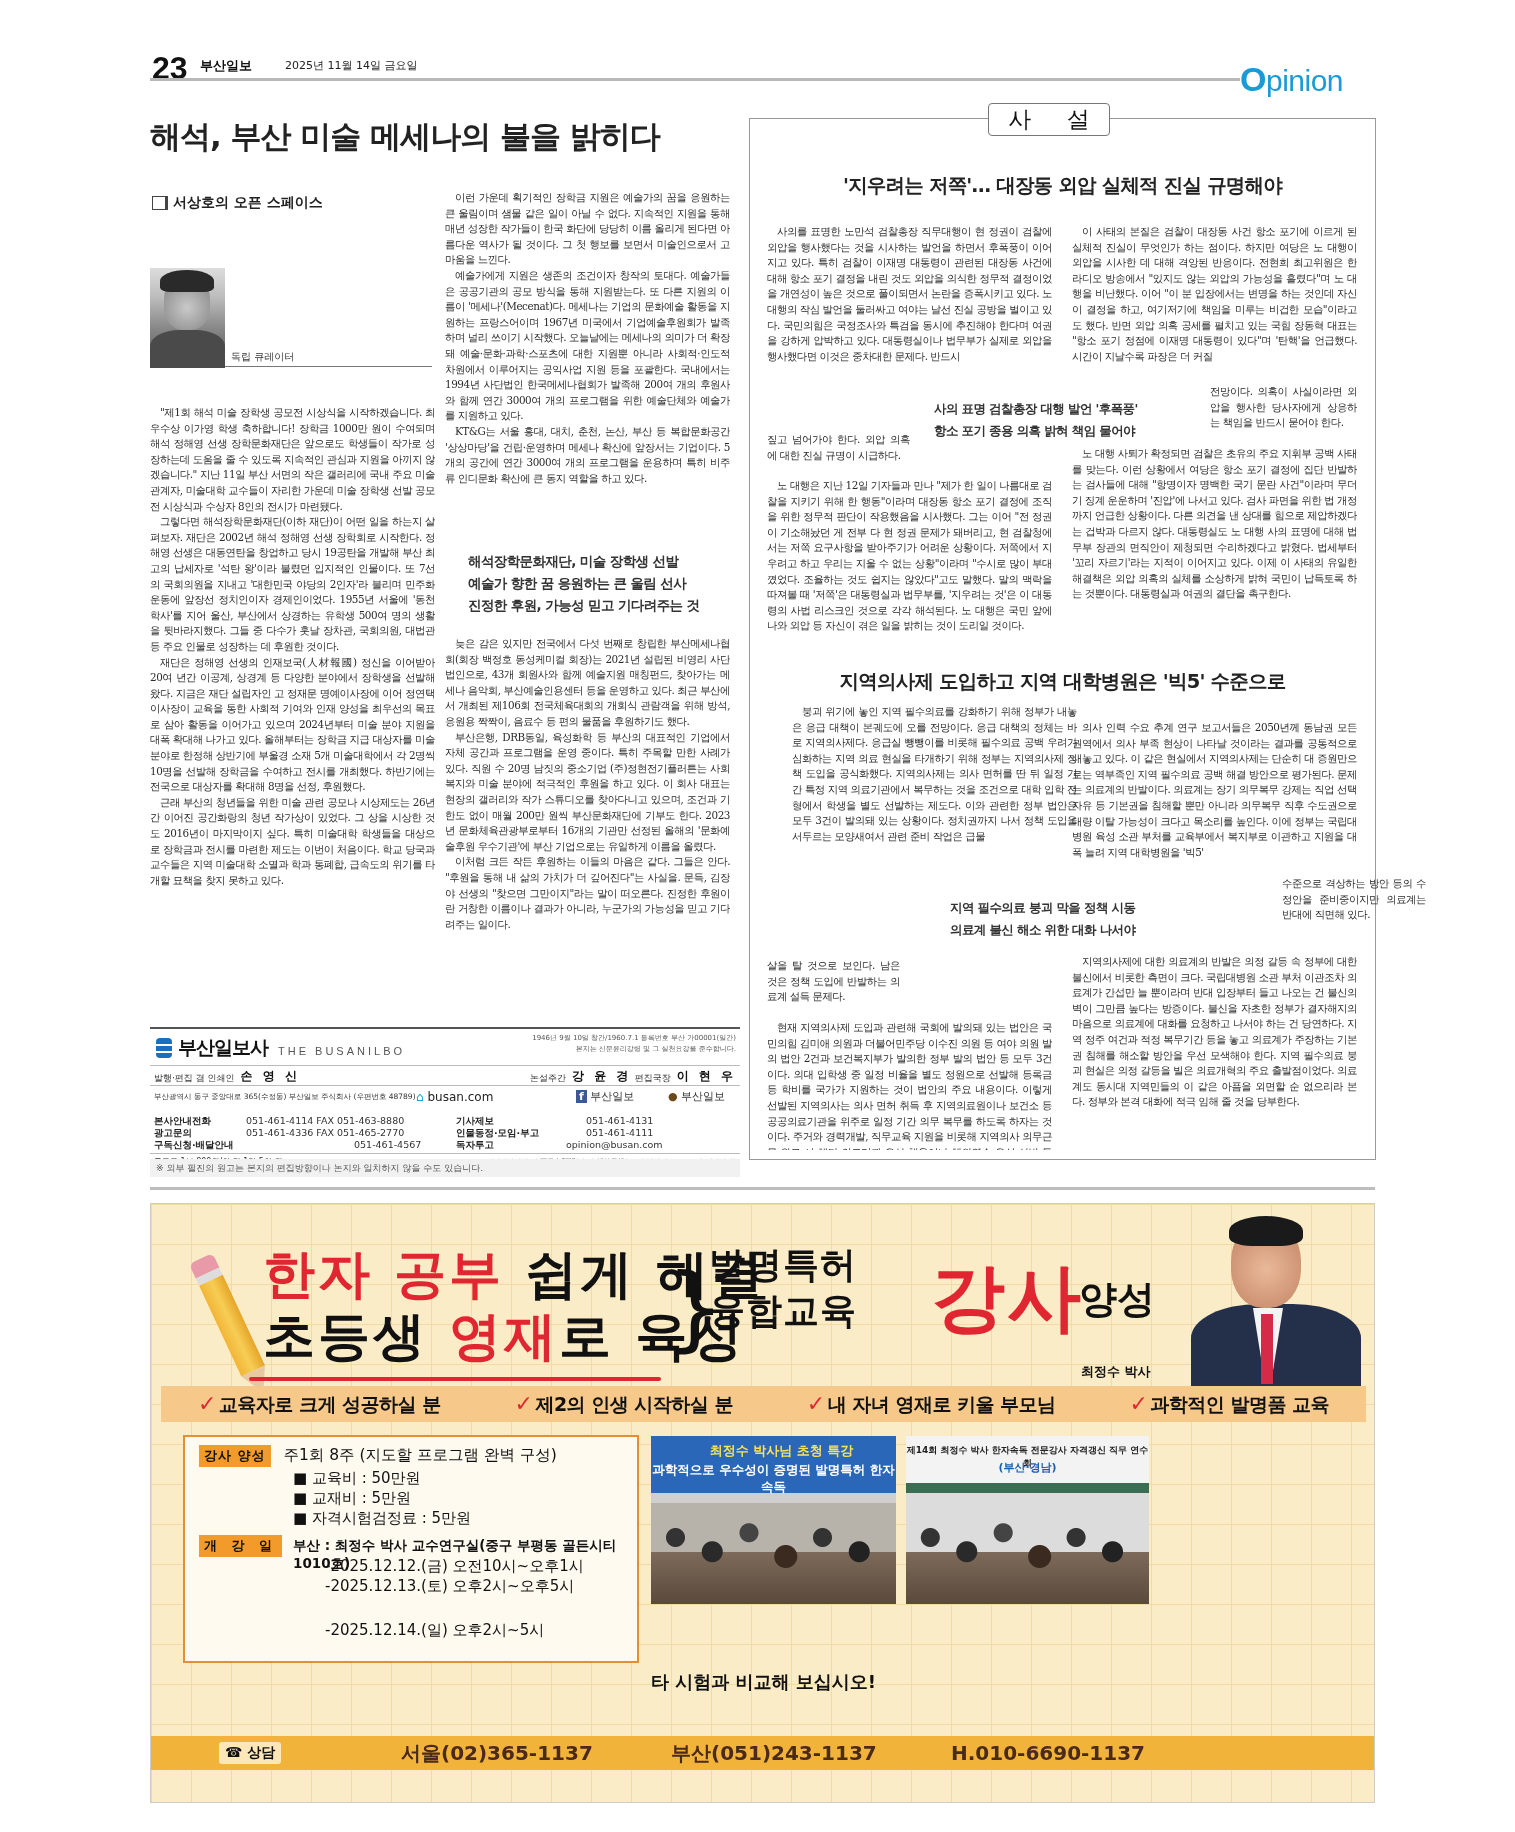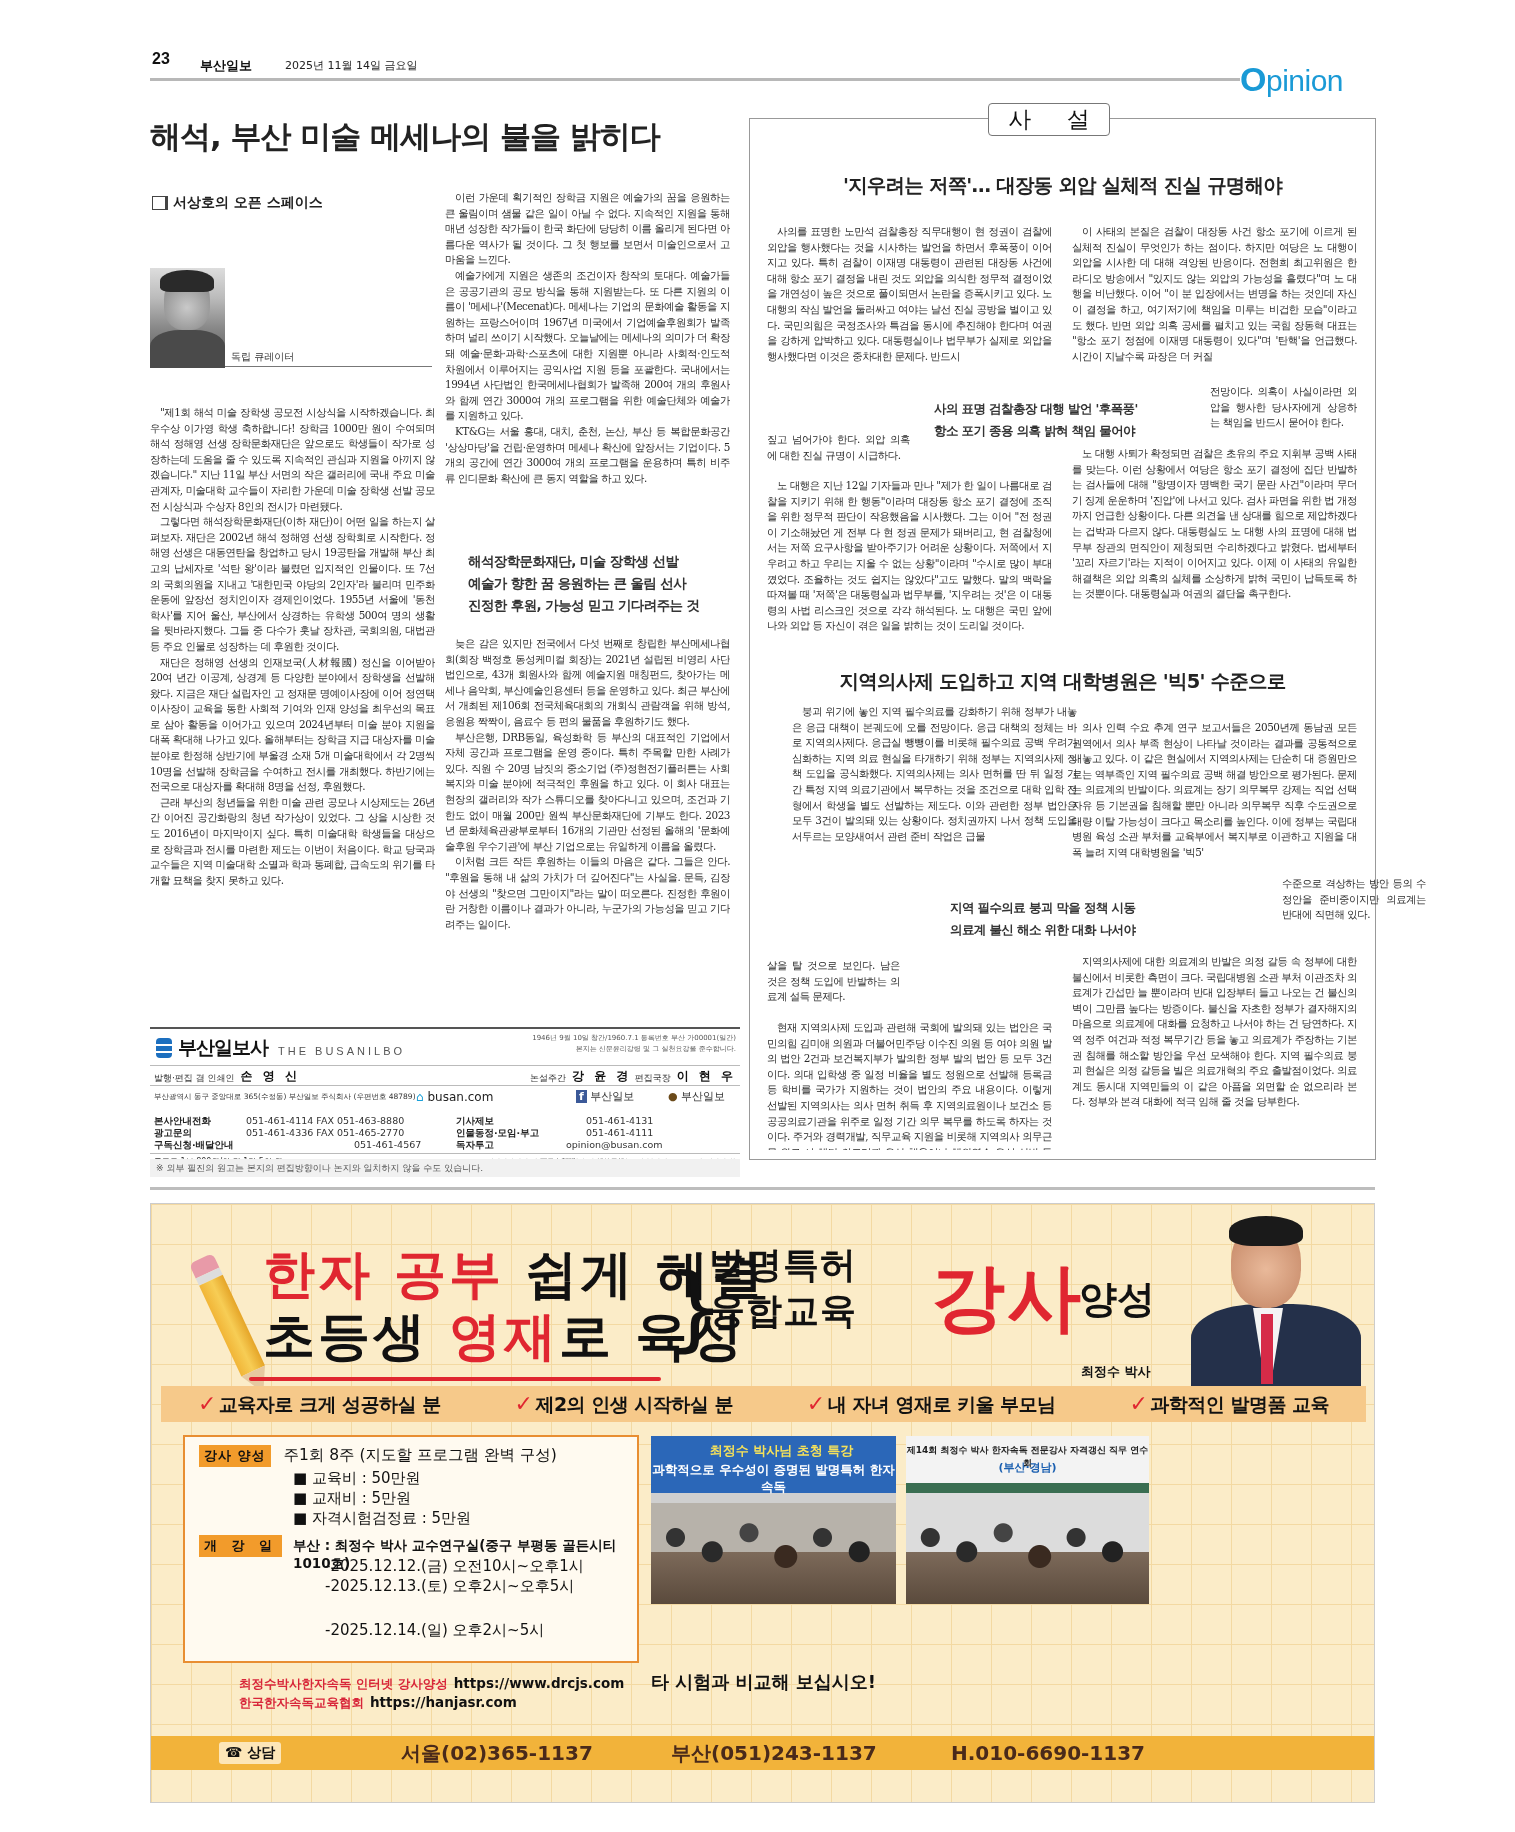--- a/index.html
+++ b/index.html
@@ -2,21 +2,21 @@
 <html><head>
 <meta charset="utf-8">
 <style>
   * { box-sizing: border-box; margin: 0; padding: 0; }
   body {
     width: 1515px; height: 1832px; background: #ffffff; position: relative; overflow: hidden;
     font-family: "DejaVu Serif", "Liberation Serif", serif; color: #222;
   }
   .abs { position: absolute; }
   
-  .page-num { left: 152px; top: 50px; font-family: "Liberation Sans", sans-serif; font-size: 16px; font-weight: bold; color:#111; }
+  .page-num { left: 152px; top: 50px; font-family: "Liberation Sans", sans-serif; font-size: 32px; font-weight: bold; color:#111; }
   .paper-name { left: 200px; top: 57px; font-family: "DejaVu Sans", sans-serif; font-size: 13px; font-weight: bold; color:#111; }
   .date { left: 285px; top: 58px; font-family: "DejaVu Sans", sans-serif; font-size: 11px; color:#222; }
   .top-rule { left: 150px; top: 78px; width: 1090px; height: 3px; background: #b8b8b8; }
   .opinion-logo { left: 1240px; top: 60px; font-family: "Liberation Sans", sans-serif; font-size: 30px; color: #1a9ad6; letter-spacing: -0.5px; }
   .opinion-logo .big-o { font-weight: bold; font-size: 34px; }
 
   
   .left-title { left: 150px; top: 116px; font-family: "DejaVu Sans", sans-serif; font-size: 31px; color:#222; letter-spacing: -1px; }
   .column-name { left: 152px; top: 194px; font-family: "DejaVu Sans", sans-serif; font-size: 14px; font-weight: bold; color:#222; display:flex; align-items:center; gap:5px; }
   .book-icon { width: 16px; height: 14px; border: 1.5px solid #444; border-right-width: 3px; }
@@ -331,24 +331,20 @@
     <div class="photo-banner-text" style="top:6px;color:#f5e15a;font-size:13px;padding-left:16px;">최정수 박사님 초청 특강</div>
     <div class="photo-banner-text" style="top:26px;color:#fff;font-size:12.5px;">과학적으로 우수성이 증명된 발명특허 한자속독</div>
     <div class="crowd"></div>
   </div>
   <div class="ad-photo ad-photo2">
     <div class="photo-banner-text" style="top:8px;color:#222;font-size:9px;">제14회 최정수 박사 한자속독 전문강사 자격갱신 직무 연수회</div>
     <div class="photo-banner-text" style="top:24px;color:#1a5fb0;font-size:11px;">(부산·경남)</div>
     <div class="crowd"></div>
   </div>
 
-  <div class="urls-left">
-    <div><span class="rl">최정수박사한자속독 인터넷 강사양성</span><span class="bl">https://www.drcjs.com</span></div>
-    <div><span class="rl">한국한자속독교육협회</span><span class="bl">https://hanjasr.com</span></div>
-  </div>
   <div class="urls-right">
     <div class="r4">타 시험과 비교해 보십시오!</div>
   </div>
 
   <div class="phone-strip">
     <span class="consult">☎ 상담</span>
     <span class="ph" style="left:250px">서울(02)365-1137</span>
     <span class="ph" style="left:520px">부산(051)243-1137</span>
     <span class="ph" style="left:800px">H.010-6690-1137</span>
   </div>

